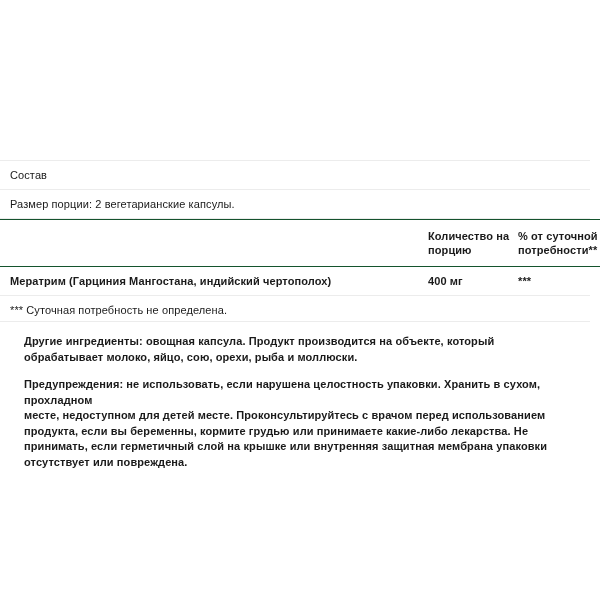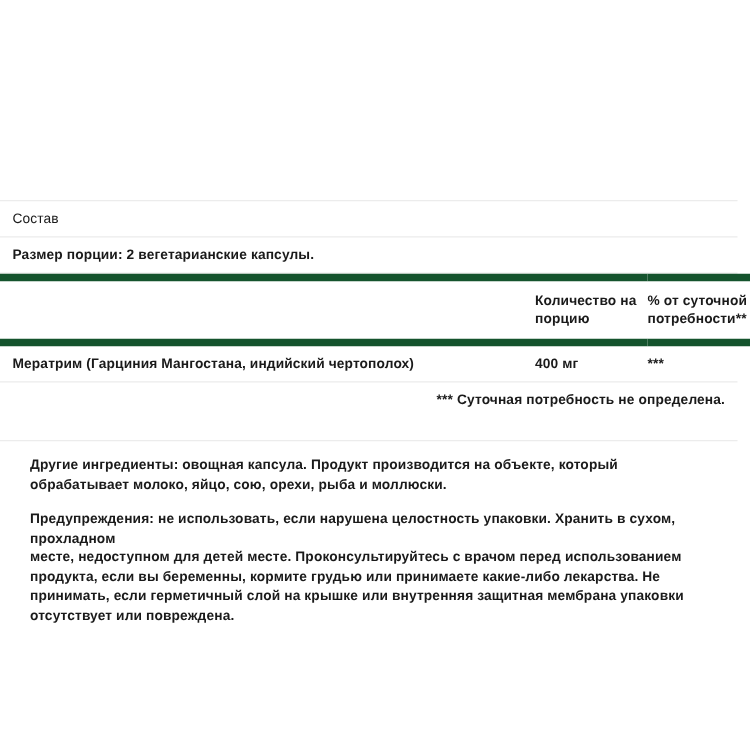--- a/index.html
+++ b/index.html
@@ -26,21 +26,21 @@
     height: 1px;
     width: 590px;
     background: #ececec;
     margin: 0;
   }
 
   
   .info-row {
     padding: 7px 10px 7px 10px;
     font-size: 11px;
-    font-weight: bold;
+    font-weight: normal;
     line-height: 14px;
     letter-spacing: 0.1px;
   }
 
   .info-row.heading {
     font-weight: normal;
   }
 
   
   .nutrient-table {
@@ -61,33 +61,32 @@
 
   .nutrient-table thead td {
     font-weight: bold;
     padding-top: 9px;
     padding-bottom: 9px;
   }
   .nutrient-table tbody td {
     font-weight: bold;
   }
   .nutrient-table tr.bordered td {
-    border-top: 6px solid #14532d;
+    border-top: 1px solid #14532d;
   }
 
   .footnote-row {
-    padding: 7px 10px 25px 10px;
+    padding: 7px 10px 4px 10px;
     font-size: 11px;
-    font-weight: bold;
+    font-weight: normal;
     line-height: 14px;
     border-top: 1px solid #ececec;
     border-bottom: 1px solid #ececec;
     width: 570px;
     letter-spacing: 0.1px;
-    text-align: right;
   }
 
   
   .prose {
     padding: 0 24px;
     margin-top: 12px;
   }
   .prose p {
     margin: 0 0 12px 0;
     font-size: 11px;

